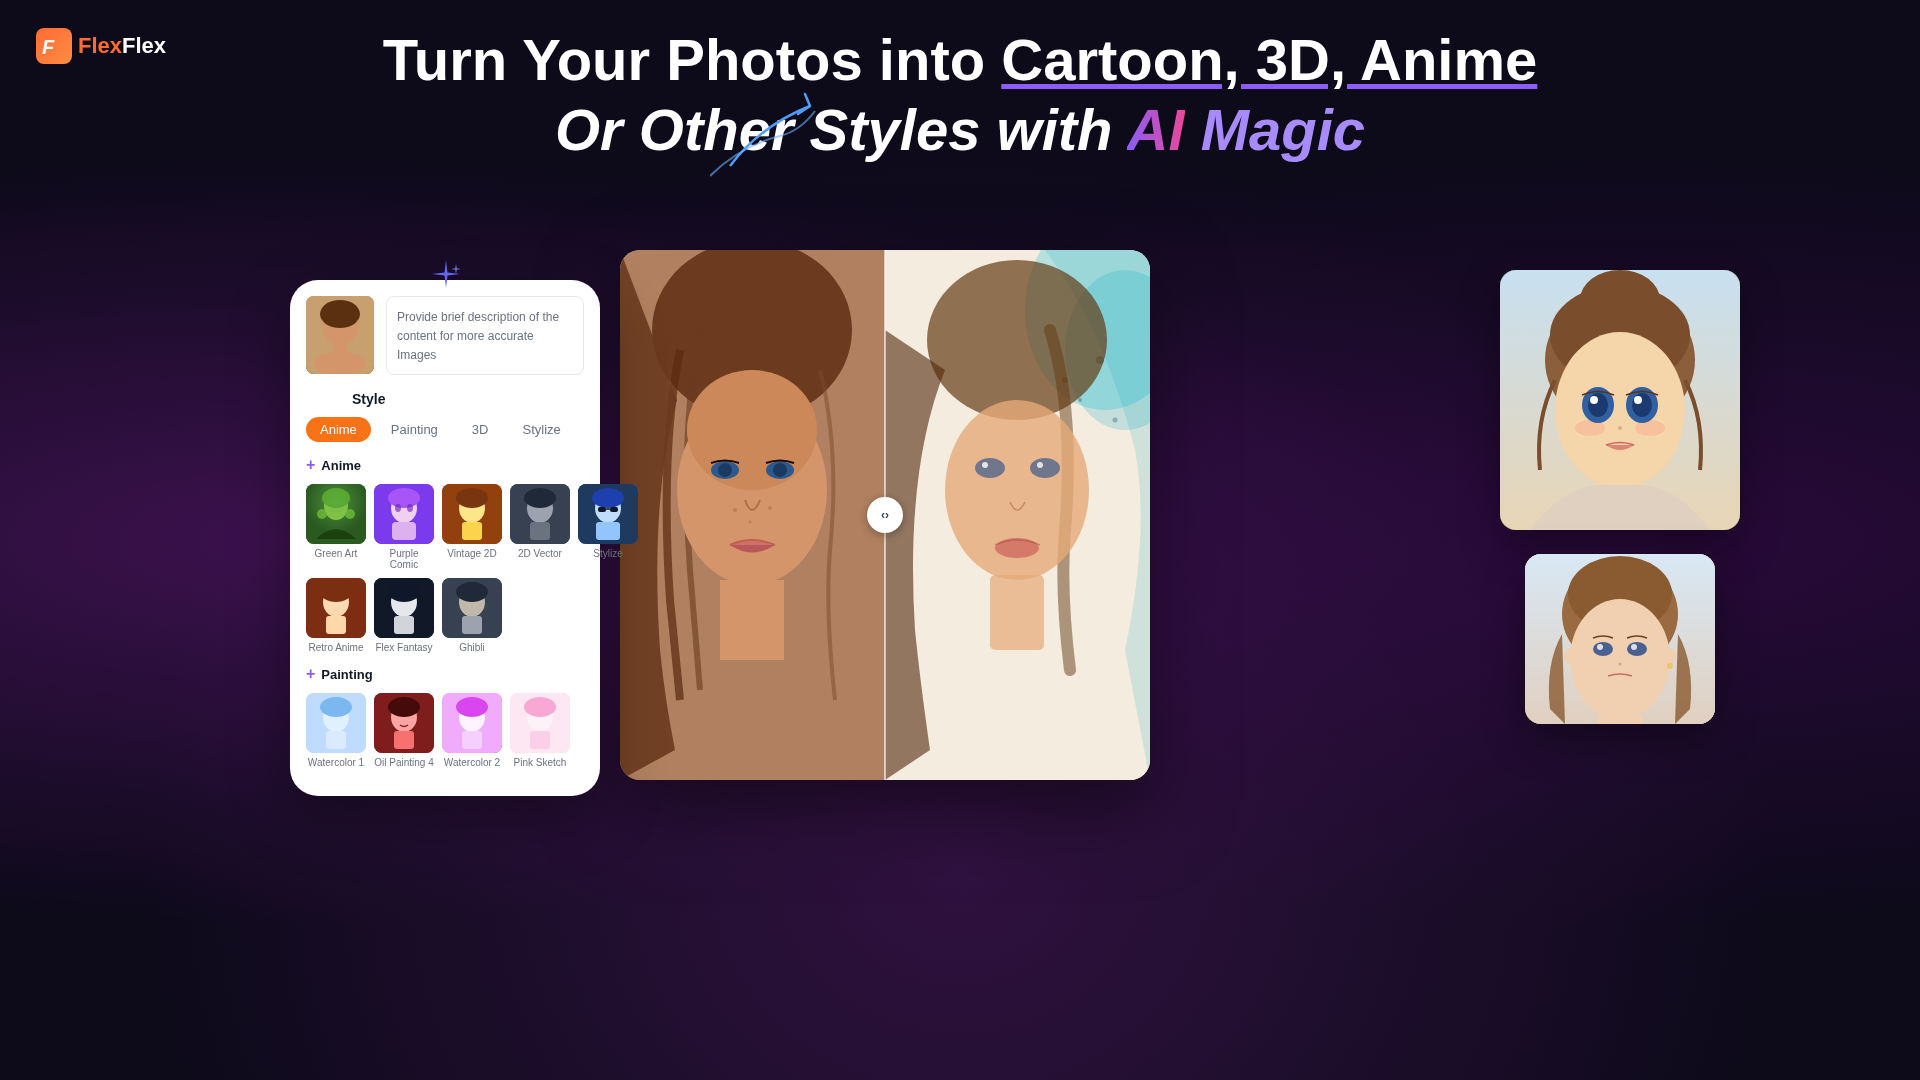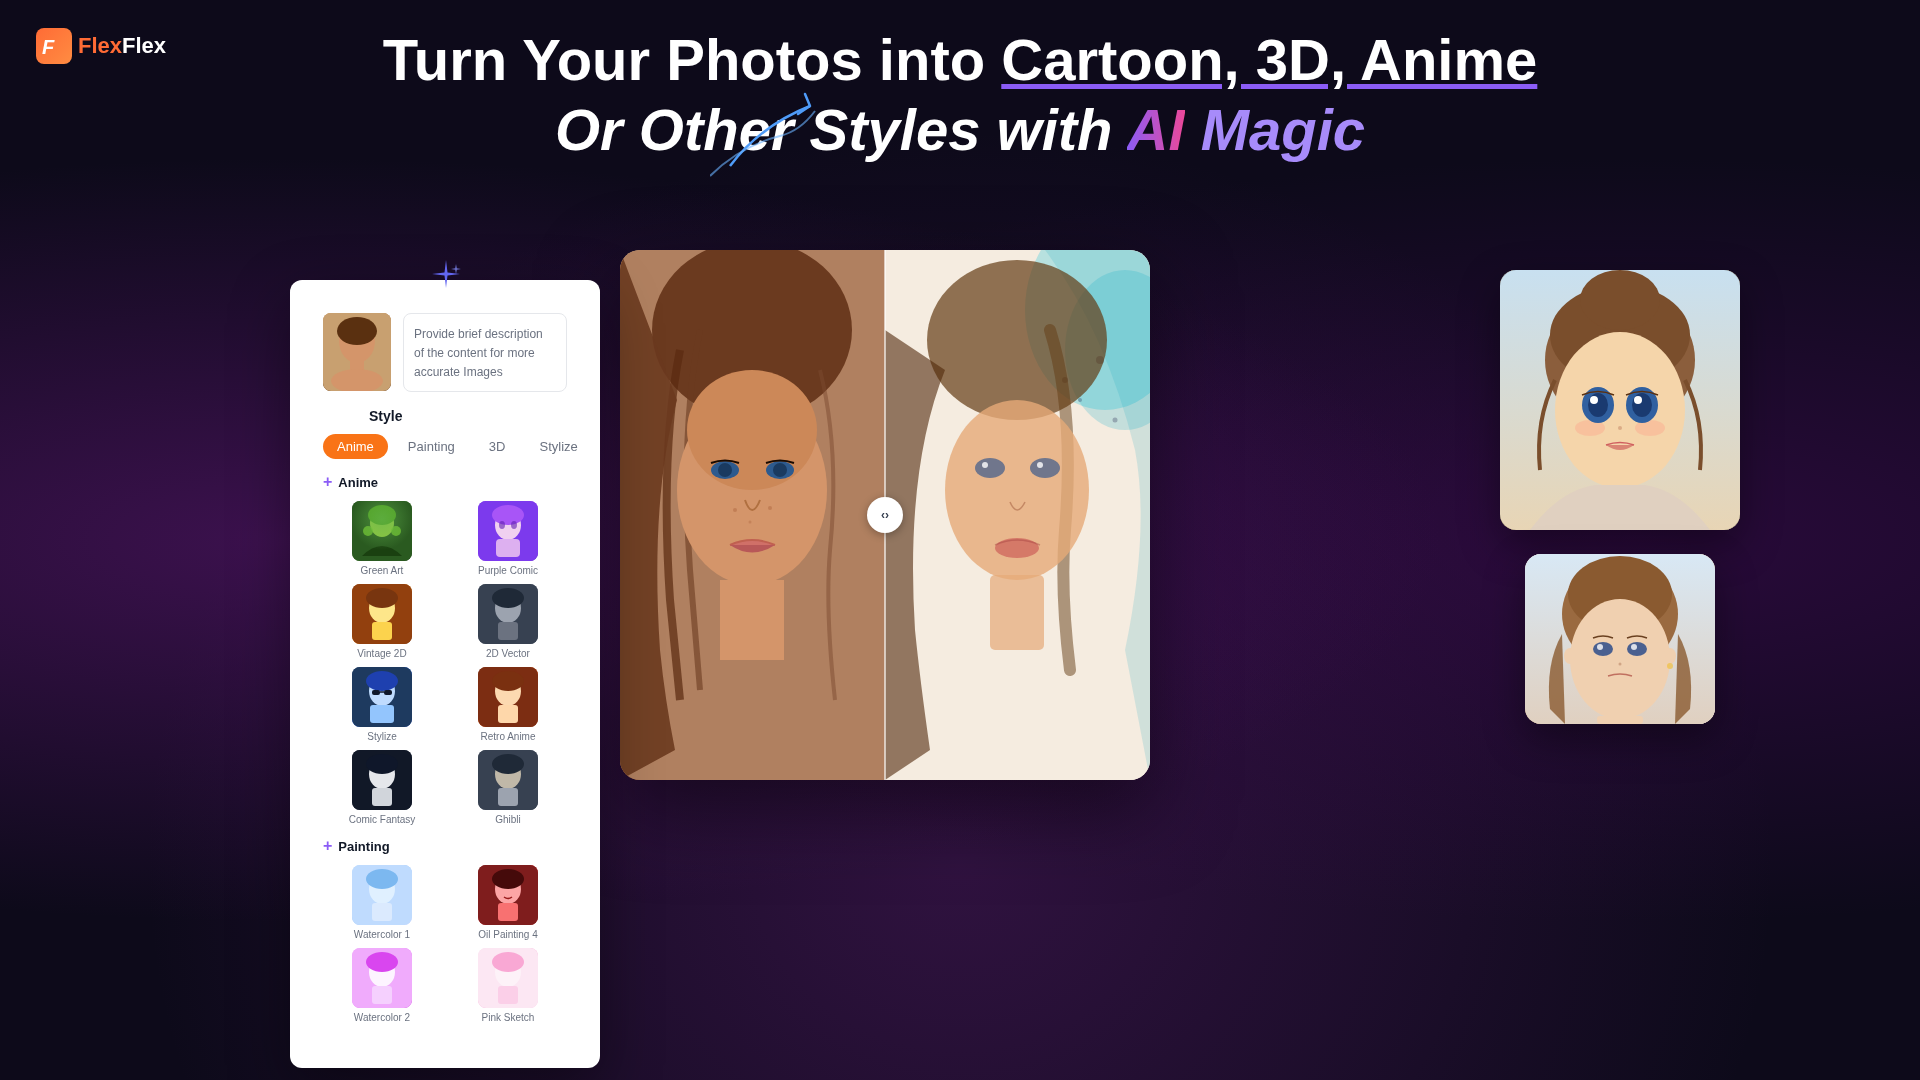--- a/index.html
+++ b/index.html
@@ -125,22 +125,22 @@
       gap: 0;
     }
 
     
     .left-panel {
       position: absolute;
       left: -120px;
       top: 30px;
       width: 310px;
       background: white;
-      border-radius: 12px;
-      padding: 33px;
+      border-radius: 28px;
+      padding: 16px;
       box-shadow: 0 20px 60px rgba(0,0,0,0.4);
       z-index: 5;
     }
 
     .panel-top {
       display: flex;
       gap: 12px;
       margin-bottom: 16px;
     }
 
@@ -222,21 +222,21 @@
     }
 
     .section-plus {
       color: #8b5cf6;
       font-size: 16px;
       font-weight: 700;
     }
 
     .style-grid {
       display: grid;
-      grid-template-columns: repeat(2, 1fr);
+      grid-template-columns: repeat(5, 1fr);
       gap: 8px;
       margin-bottom: 12px;
     }
 
     .style-item {
       display: flex;
       flex-direction: column;
       align-items: center;
       gap: 4px;
       cursor: pointer;
@@ -611,21 +611,21 @@
 
         <div class="style-item">
           <div class="style-thumb thumb-comic-fantasy">
             <svg width="60" height="60" viewBox="0 0 60 60">
               <rect width="60" height="60" fill="#111827"></rect>
               <ellipse cx="30" cy="24" rx="13" ry="15" fill="#e5e7eb"></ellipse>
               <ellipse cx="30" cy="14" rx="16" ry="10" fill="#0f172a"></ellipse>
               <rect x="20" y="38" width="20" height="18" rx="3" fill="#d1d5db"></rect>
             </svg>
           </div>
-          <span class="style-name">Comic Fantasy</span>
+          <span class="style-name">Flex Fantasy</span>
         </div>
 
         <div class="style-item">
           <div class="style-thumb thumb-ghibli">
             <svg width="60" height="60" viewBox="0 0 60 60">
               <rect width="60" height="60" fill="#374151"></rect>
               <ellipse cx="30" cy="24" rx="13" ry="15" fill="#c0b8a8"></ellipse>
               <ellipse cx="30" cy="14" rx="16" ry="10" fill="#1f2937"></ellipse>
               <rect x="20" y="38" width="20" height="18" rx="3" fill="#9ca3af"></rect>
             </svg>

